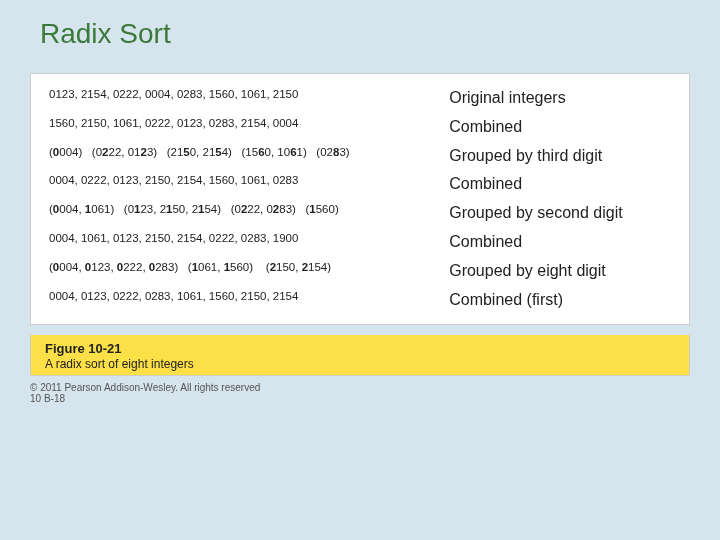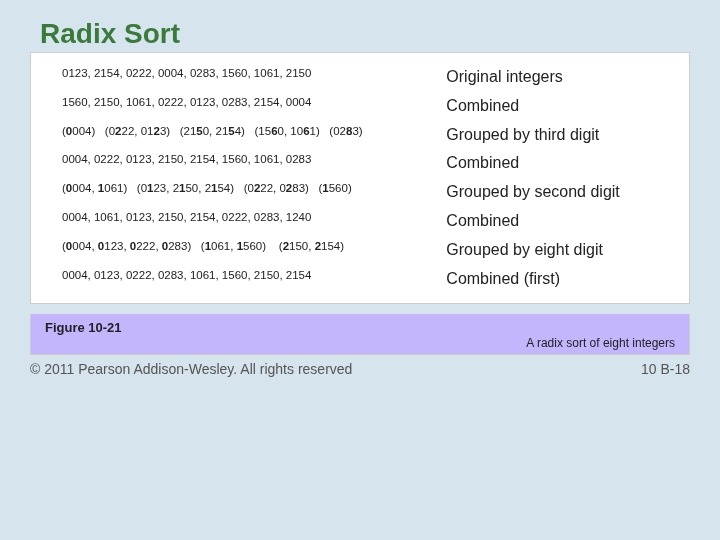--- a/index.html
+++ b/index.html
@@ -7,28 +7,28 @@
       width: 720px;
       height: 540px;
       background: #d6e4ed;
       font-family: Arial, sans-serif;
       overflow: hidden;
       position: relative;
     }
     .page-title {
       color: #3a7a3a;
       font-size: 28px;
-      font-weight: bold;
-      padding: 18px 30px 2px 40px;
+      font-weight: normal;
+      padding: 18px 30px 23px 40px;
     }
     .content-area {
       margin: 0 30px 0 30px;
       background: white;
       border: 1px solid #ccc;
-      padding: 10px 27px;
+      padding: 10px 14px;
       font-size: 12px;
     }
     .data-table {
       width: 100%;
       border-collapse: collapse;
     }
     .data-table td {
       padding: 2px 4px;
       vertical-align: top;
       line-height: 1.55;
@@ -40,42 +40,41 @@
       color: #222;
       font-size: 16px;
     }
     .data-table .data-col {
       color: #222;
       font-size: 11.5px;
     }
     .figure-box {
       margin: 10px 30px 0 30px;
       padding: 6px 14px 4px 14px;
-      background: #c4b5fd;
+      background: #fde047;
       border: 1px solid #ccc;
       border-top: none;
     }
     .figure-title {
       font-size: 13px;
       font-weight: bold;
       color: #222;
     }
     .figure-subtitle {
       font-size: 12px;
       color: #222;
       margin-top: 1px;
-      text-align: right;
     }
     .footer-row {
       display: flex;
       justify-content: space-between;
-      align-items: center;
       margin: 6px 30px 0 30px;
-      font-size: 14px;
+      font-size: 10px;
       color: #555;
+      flex-direction: column;
     }
   </style>
 </head>
 <body>
 
 <h1 class="page-title">Radix Sort</h1>
 
 <div class="content-area">
   <table class="data-table">
     <tbody id="table-body">
@@ -93,21 +92,21 @@
         </tr>
         <tr>
           <td class="data-col">0004, 0222, 0123, 2150, 2154, 1560, 1061, 0283</td>
           <td class="label-col">Combined</td>
         </tr>
         <tr>
           <td class="data-col">(<b>0</b>004, <b>1</b>061)&nbsp;&nbsp; (0<b>1</b>23, 2<b>1</b>50, 2<b>1</b>54)&nbsp;&nbsp; (0<b>2</b>22, 0<b>2</b>83)&nbsp;&nbsp; (<b>1</b>560)</td>
           <td class="label-col">Grouped by second digit</td>
         </tr>
         <tr>
-          <td class="data-col">0004, 1061, 0123, 2150, 2154, 0222, 0283, 1240</td>
+          <td class="data-col">0004, 1061, 0123, 2150, 2154, 0222, 0283, 1900</td>
           <td class="label-col">Combined</td>
         </tr>
         <tr>
           <td class="data-col">(<b>0</b>004, <b>0</b>123, <b>0</b>222, <b>0</b>283)&nbsp;&nbsp; (<b>1</b>061, <b>1</b>560)&nbsp;&nbsp; &nbsp;(<b>2</b>150, <b>2</b>154)</td>
           <td class="label-col">Grouped by eight digit</td>
         </tr>
         <tr>
           <td class="data-col">0004, 0123, 0222, 0283, 1061, 1560, 2150, 2154</td>
           <td class="label-col">Combined (first)</td>
         </tr>

